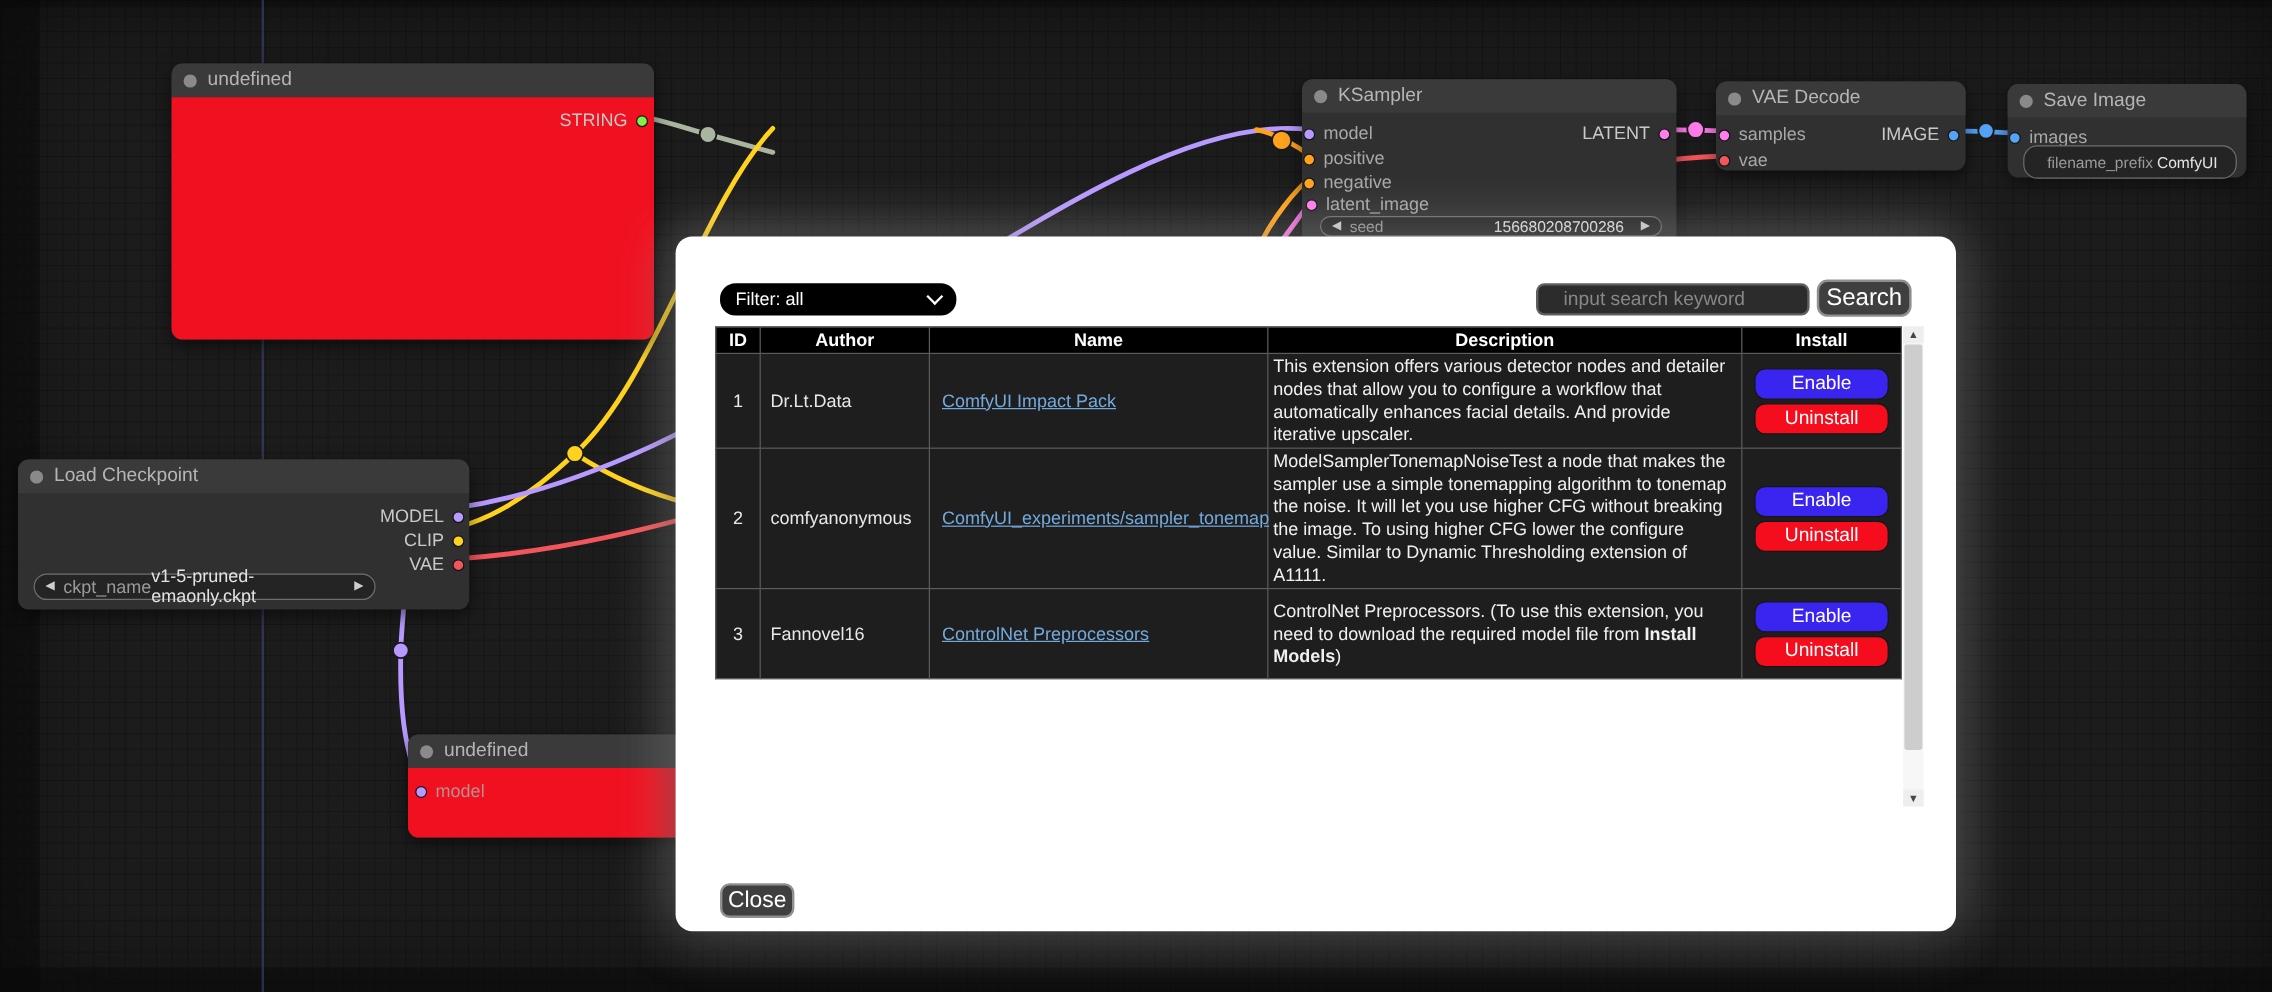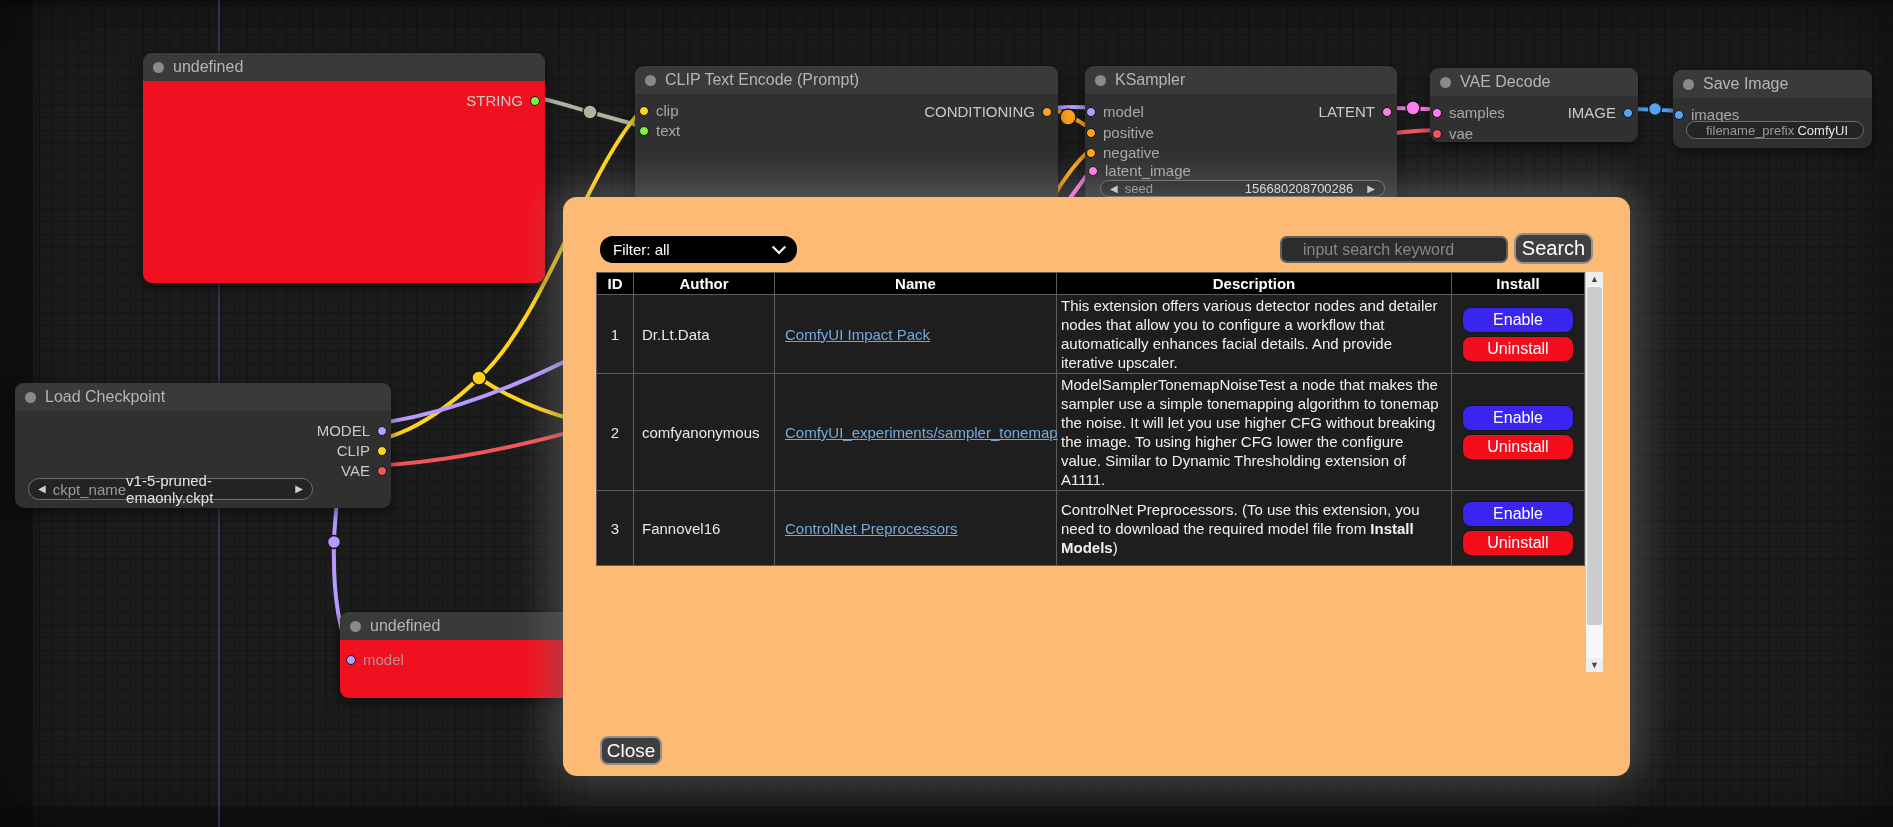--- a/index.html
+++ b/index.html
@@ -29,21 +29,21 @@
   .port.out .plabel{color:#c9c9c9;}
   .on-red .plabel{color:#b98f8f;}
   .out-red .plabel{color:#e0e0e0;}
   .widget{position:absolute;background:#242424;border:1px solid #6e6e6e;border-radius:12px;
     display:flex;align-items:center;padding:0 9px;box-sizing:border-box;font-size:14px;color:#9a9a9a;z-index:5;}
   .widget .wval{color:#e3e3e3;margin-left:auto;}
   .arr{color:#cfcfcf;font-size:10px;line-height:1;flex:none;}
   .arr-l::before{content:"\25C0";}
   .arr-r::before{content:"\25B6";}
   
-  #modal{position:absolute;left:563px;top:197px;width:1067px;height:579px;background:#fdba74;
+  #modal{position:absolute;left:563px;top:197px;width:1067px;height:579px;background:#ffffff;
     border-radius:14px;z-index:10;
     box-shadow:0 0 46px 7px rgba(235,235,235,.3),0 12px 34px rgba(0,0,0,.55);}
   #filter-select{position:absolute;left:37px;top:39px;width:197px;height:27px;background:#000;
     border-radius:13px;color:#fff;font-size:15px;display:flex;align-items:center;
     padding:0 13px;box-sizing:border-box;cursor:pointer;}
   .chevron{margin-left:auto;width:8px;height:8px;border-right:2.5px solid #fff;
     border-bottom:2.5px solid #fff;transform:rotate(45deg) translate(-2px,-2px);}
   #search-input{position:absolute;left:717px;top:39px;width:228px;height:27px;background:#2c2c2c;
     border:2px solid #5f5f5f;border-radius:7px;color:#ddd;font-size:16px;padding:0 21px;
     box-sizing:border-box;font-family:"Liberation Sans",sans-serif;}
@@ -119,39 +119,20 @@
       <span class="title-dot"></span>
       <span>undefined</span>
     </div>
     <div class="node-body"></div>
     <div class="port out out-red" style="right:5px;top:39px;">
       <span class="dot" style="background:var(--port-green)"></span>
       <span class="plabel">STRING</span>
     </div>
   </div>
 
-  <div class="node" style="left:635px;top:66px;width:423px;height:140px;">
-    <div class="titlebar">
-      <span class="title-dot"></span>
-      <span>CLIP Text Encode (Prompt)</span>
-    </div>
-    <div class="node-body"></div>
-    <div class="port in" style="left:4px;top:36px;">
-      <span class="dot" style="background:var(--port-yellow)"></span>
-      <span class="plabel">clip</span>
-    </div>
-    <div class="port in" style="left:4px;top:56px;">
-      <span class="dot" style="background:var(--port-green)"></span>
-      <span class="plabel">text</span>
-    </div>
-    <div class="port out" style="right:6px;top:37px;">
-      <span class="dot" style="background:var(--port-orange)"></span>
-      <span class="plabel">CONDITIONING</span>
-    </div>
-  </div>
 
   <div class="node" style="left:1085px;top:66px;width:312px;height:140px;">
     <div class="titlebar">
       <span class="title-dot"></span>
       <span>KSampler</span>
     </div>
     <div class="node-body"></div>
     <div class="port in" style="left:1px;top:37px;">
       <span class="dot" style="background:var(--port-purple)"></span>
       <span class="plabel">model</span>
@@ -203,21 +184,21 @@
   <div class="node" style="left:1673px;top:70px;width:199px;height:78px;">
     <div class="titlebar">
       <span class="title-dot"></span>
       <span>Save Image</span>
     </div>
     <div class="node-body"></div>
     <div class="port in" style="left:1px;top:36px;">
       <span class="dot" style="background:var(--port-blue)"></span>
       <span class="plabel">images</span>
     </div>
-    <div class="widget" style="left:13px;top:51px;width:178px;height:18px;font-size:13px;">
+    <div class="widget" style="left:13px;top:51px;width:178px;height:28px;font-size:13px;">
       <span style="margin-left:10px">filename_prefix</span>
       <span class="wval" style="margin-right:6px">ComfyUI</span>
     </div>
   </div>
 
   <div class="node" style="left:15px;top:383px;width:376px;height:125px;">
     <div class="titlebar">
       <span class="title-dot"></span>
       <span>Load Checkpoint</span>
     </div>

